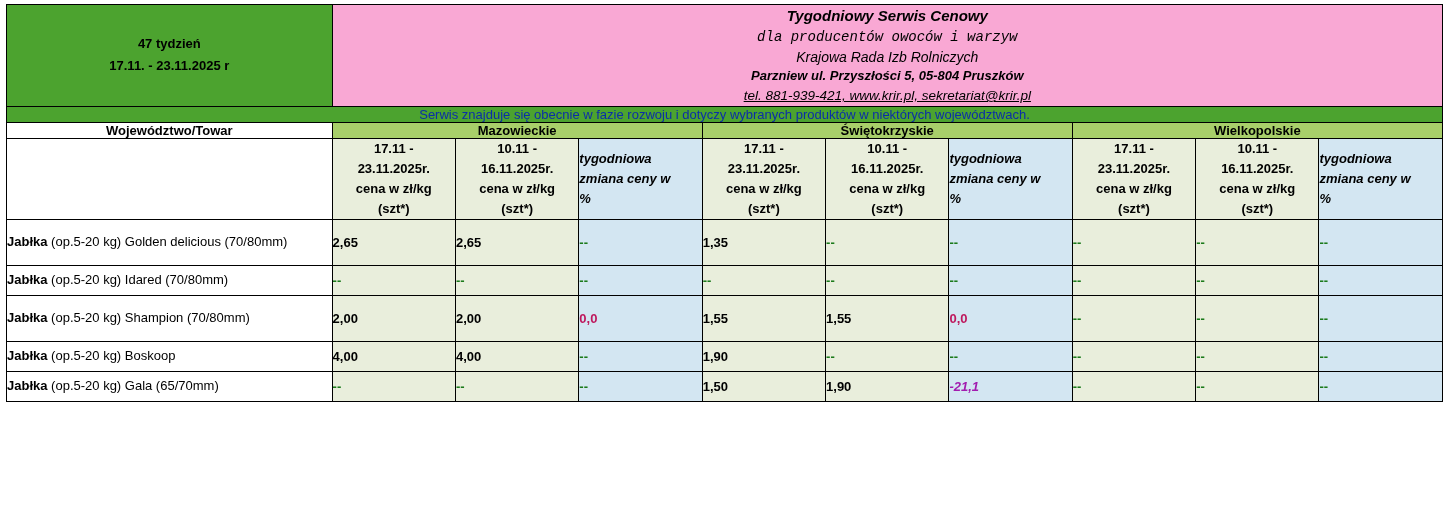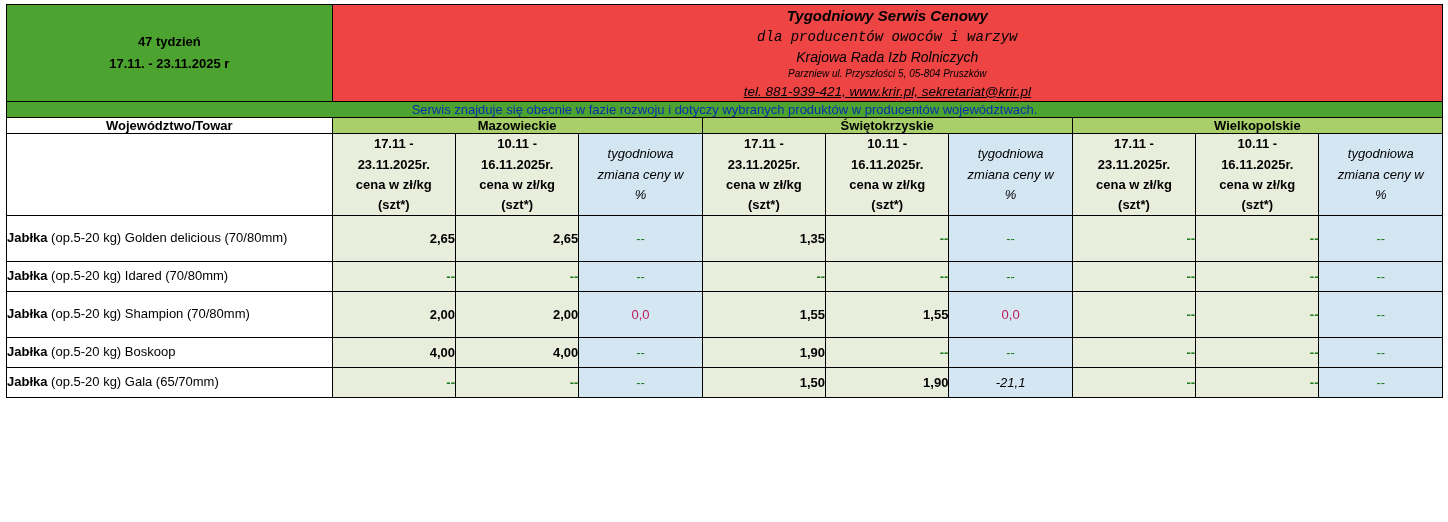--- a/index.html
+++ b/index.html
@@ -33,31 +33,31 @@
   .hdr-left {
     background: #4ca32f;
     text-align: center;
     font-weight: bold;
     font-size: 14px;
     line-height: 1.7;
     color: #000;
     padding: 4px 6px;
   }
   .hdr-right {
-    background: #ef4444;
+    background: #f9a8d4;
     text-align: center;
     font-style: italic;
     color: #000;
     padding: 3px 6px 2px 6px;
     line-height: 1.45;
   }
   .hdr-right .l1 { font-weight: bold; font-size: 15px; }
   .hdr-right .l2 { font-size: 14px; font-family: Liberation Mono, monospace; }
   .hdr-right .l3 { font-size: 14px; }
-  .hdr-right .l4 { font-size: 10px; }
+  .hdr-right .l4 { font-size: 13px; font-weight: bold; }
   .hdr-right .l5 { font-size: 13.5px; text-decoration: underline; }
 
   .notice {
     background: #4ca32f;
     text-align: center;
     font-size: 13.5px;
     color: #0b2ea8;
     padding: 1px 0 2px 0;
   }
 
@@ -98,36 +98,35 @@
   td.label {
     background: #ffffff;
     text-align: left;
     font-size: 13px;
     padding: 2px 4px 2px 6px;
     line-height: 1.45;
   }
   td.label b { font-weight: bold; }
   td.price {
     background: #e9eedc;
-    text-align: right;
     font-weight: bold;
     font-size: 13.5px;
     padding: 2px 8px 2px 2px;
     vertical-align: bottom;
   }
   td.pct {
     background: #d3e6f2;
-    text-align: center;
-    font-weight: normal;
+    text-align: left;
+    font-weight: bold;
     font-size: 13.5px;
     padding: 2px 8px 2px 2px;
     vertical-align: bottom;
   }
   td.pct.zero { color: #be185d; }
-  td.pct.neg  { color: #000000; font-style: italic; margin-left: 12px; }
+  td.pct.neg  { color: #a21caf; font-style: italic; margin-left: 12px; }
   td.pct.dash { color: #1b7a1b; }
   td.price.dash { color: #1b7a1b; }
   .tall2 { height: 46px; }
   .tall1 { height: 30px; }
 </style>
 </head>
 <body>
 
 <div class="page">
   <table class="sheet">
@@ -153,21 +152,21 @@
       <td class="hdr-right" colspan="9">
         <div class="l1">Tygodniowy Serwis Cenowy</div>
         <div class="l2">dla producentów owoców i warzyw</div>
         <div class="l3">Krajowa Rada Izb Rolniczych</div>
         <div class="l4">Parzniew ul. Przyszłości 5, 05-804 Pruszków</div>
         <div class="l5">tel. 881-939-421, www.krir.pl, sekretariat@krir.pl</div>
       </td>
     </tr>
 
     <tr>
-      <td class="notice" colspan="10">Serwis znajduje się obecnie w fazie rozwoju i dotyczy wybranych produktów w producentów województwach.</td>
+      <td class="notice" colspan="10">Serwis znajduje się obecnie w fazie rozwoju i dotyczy wybranych produktów w niektórych województwach.</td>
     </tr>
 
     <tr>
       <td class="corner-title">Województwo/Towar</td>
       <td class="region-title" colspan="3">Mazowieckie</td>
       <td class="region-title" colspan="3">Świętokrzyskie</td>
       <td class="region-title" colspan="3">Wielkopolskie</td>
     </tr>
 
     <tr>

